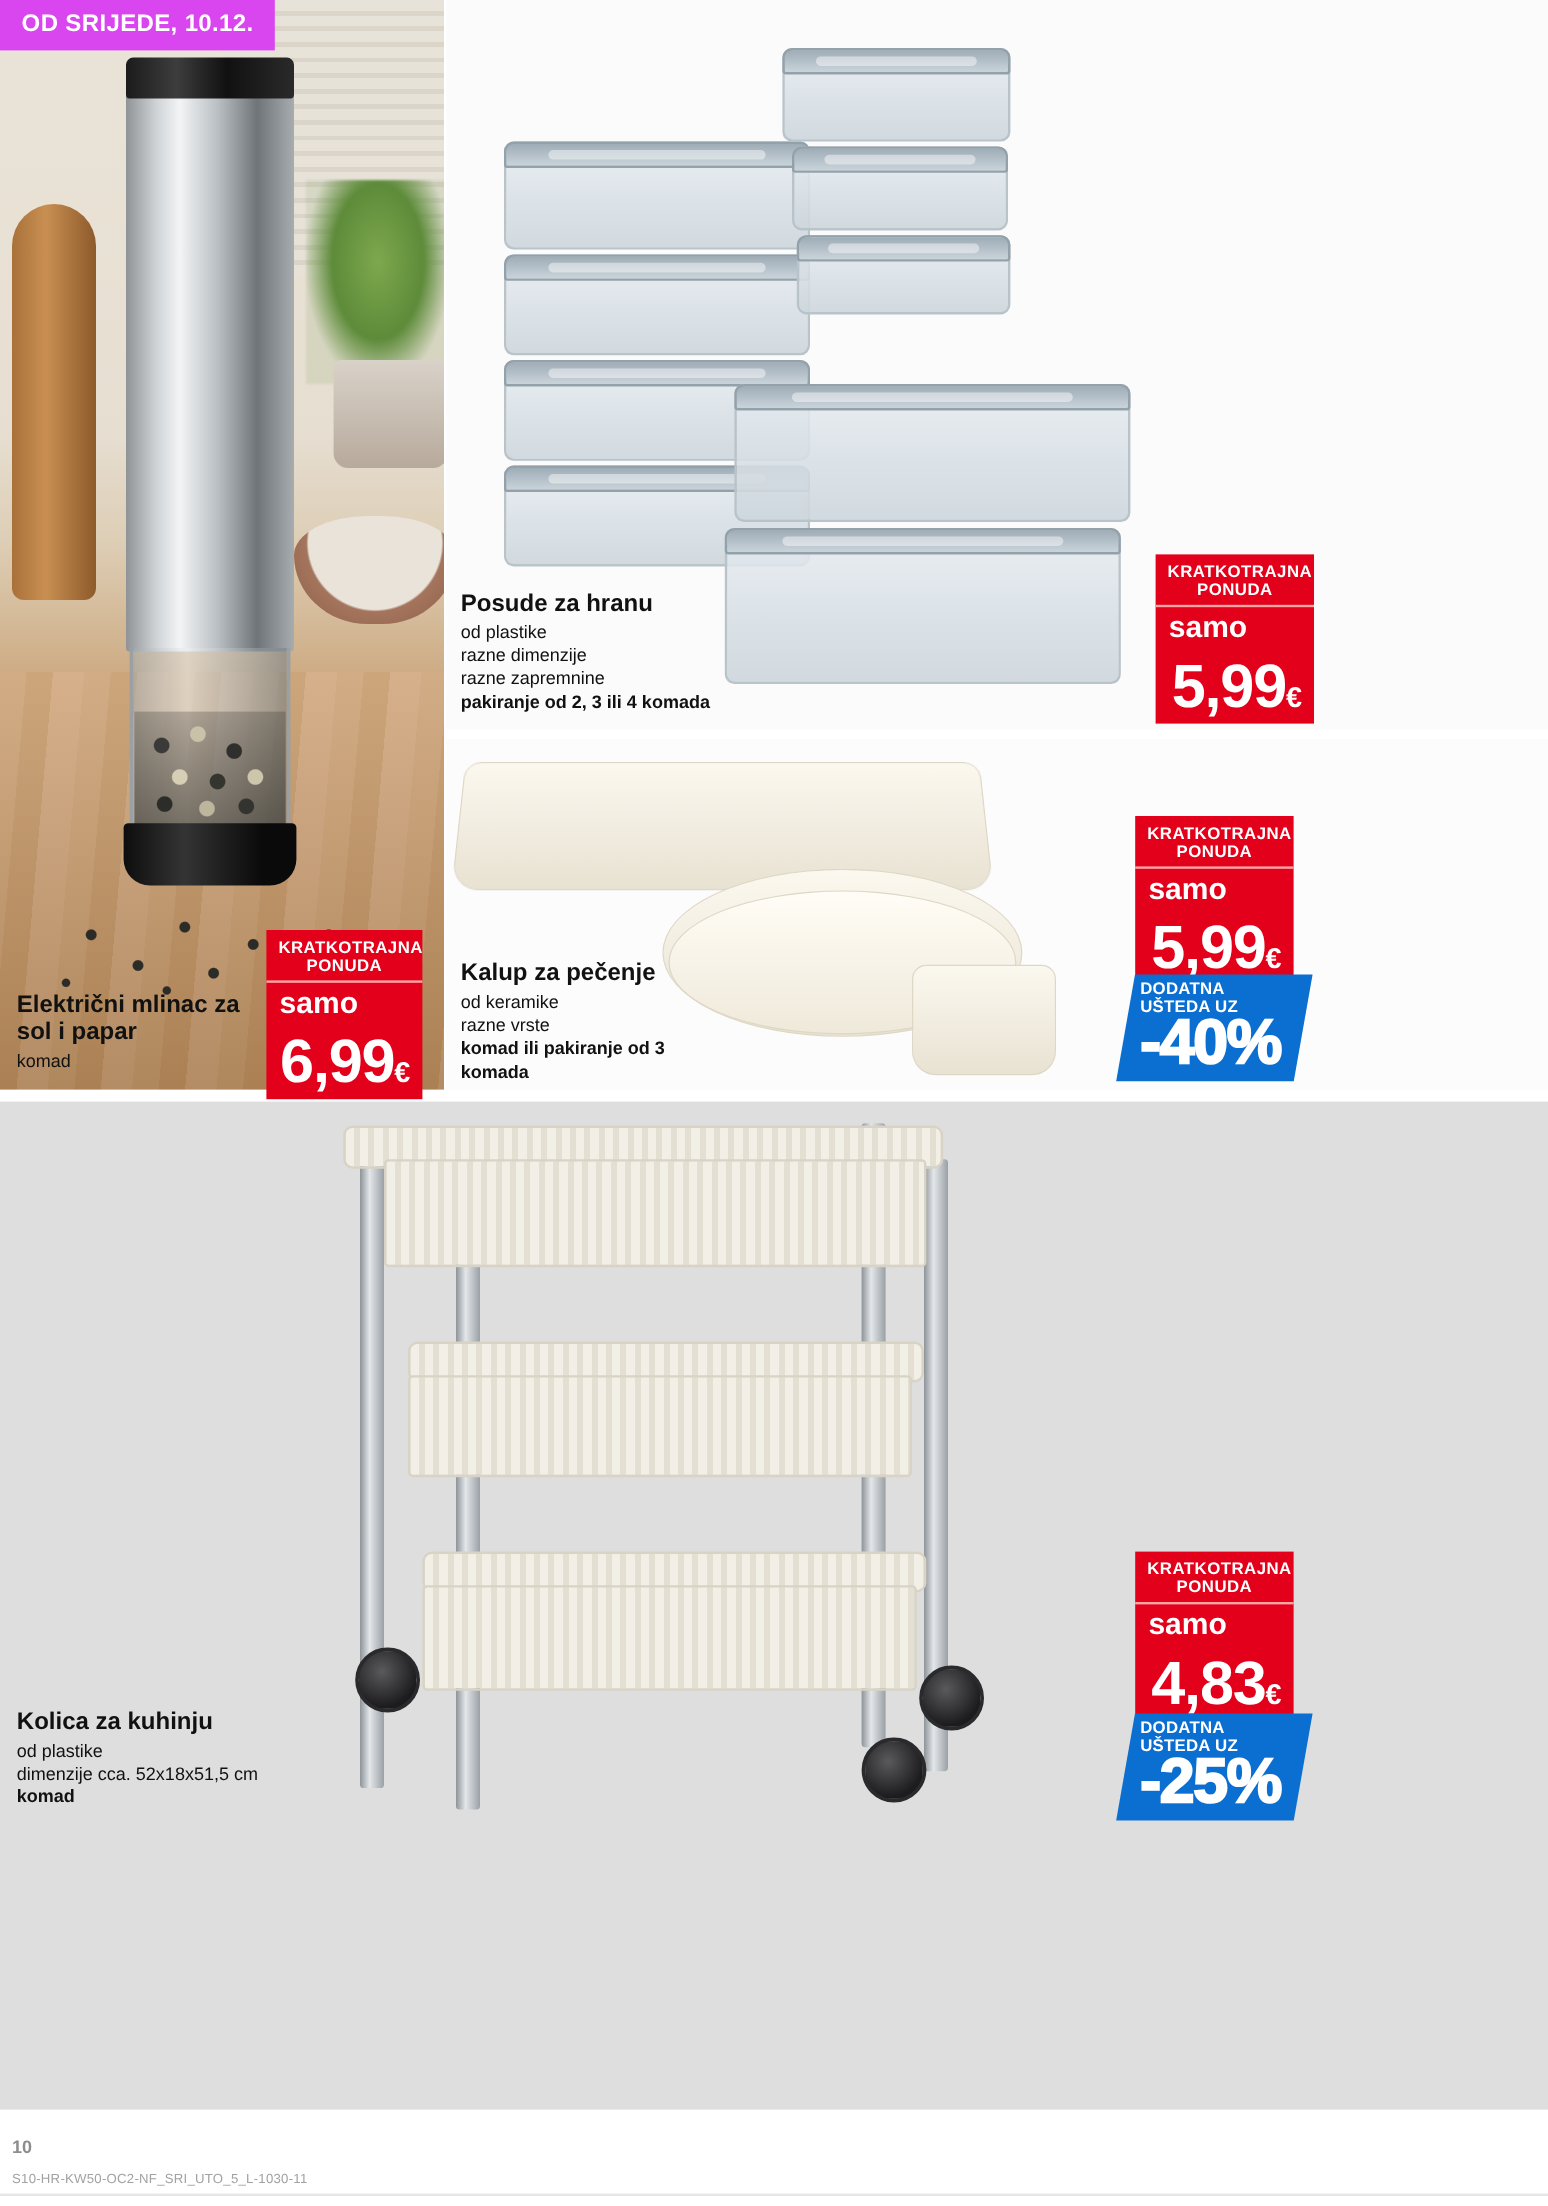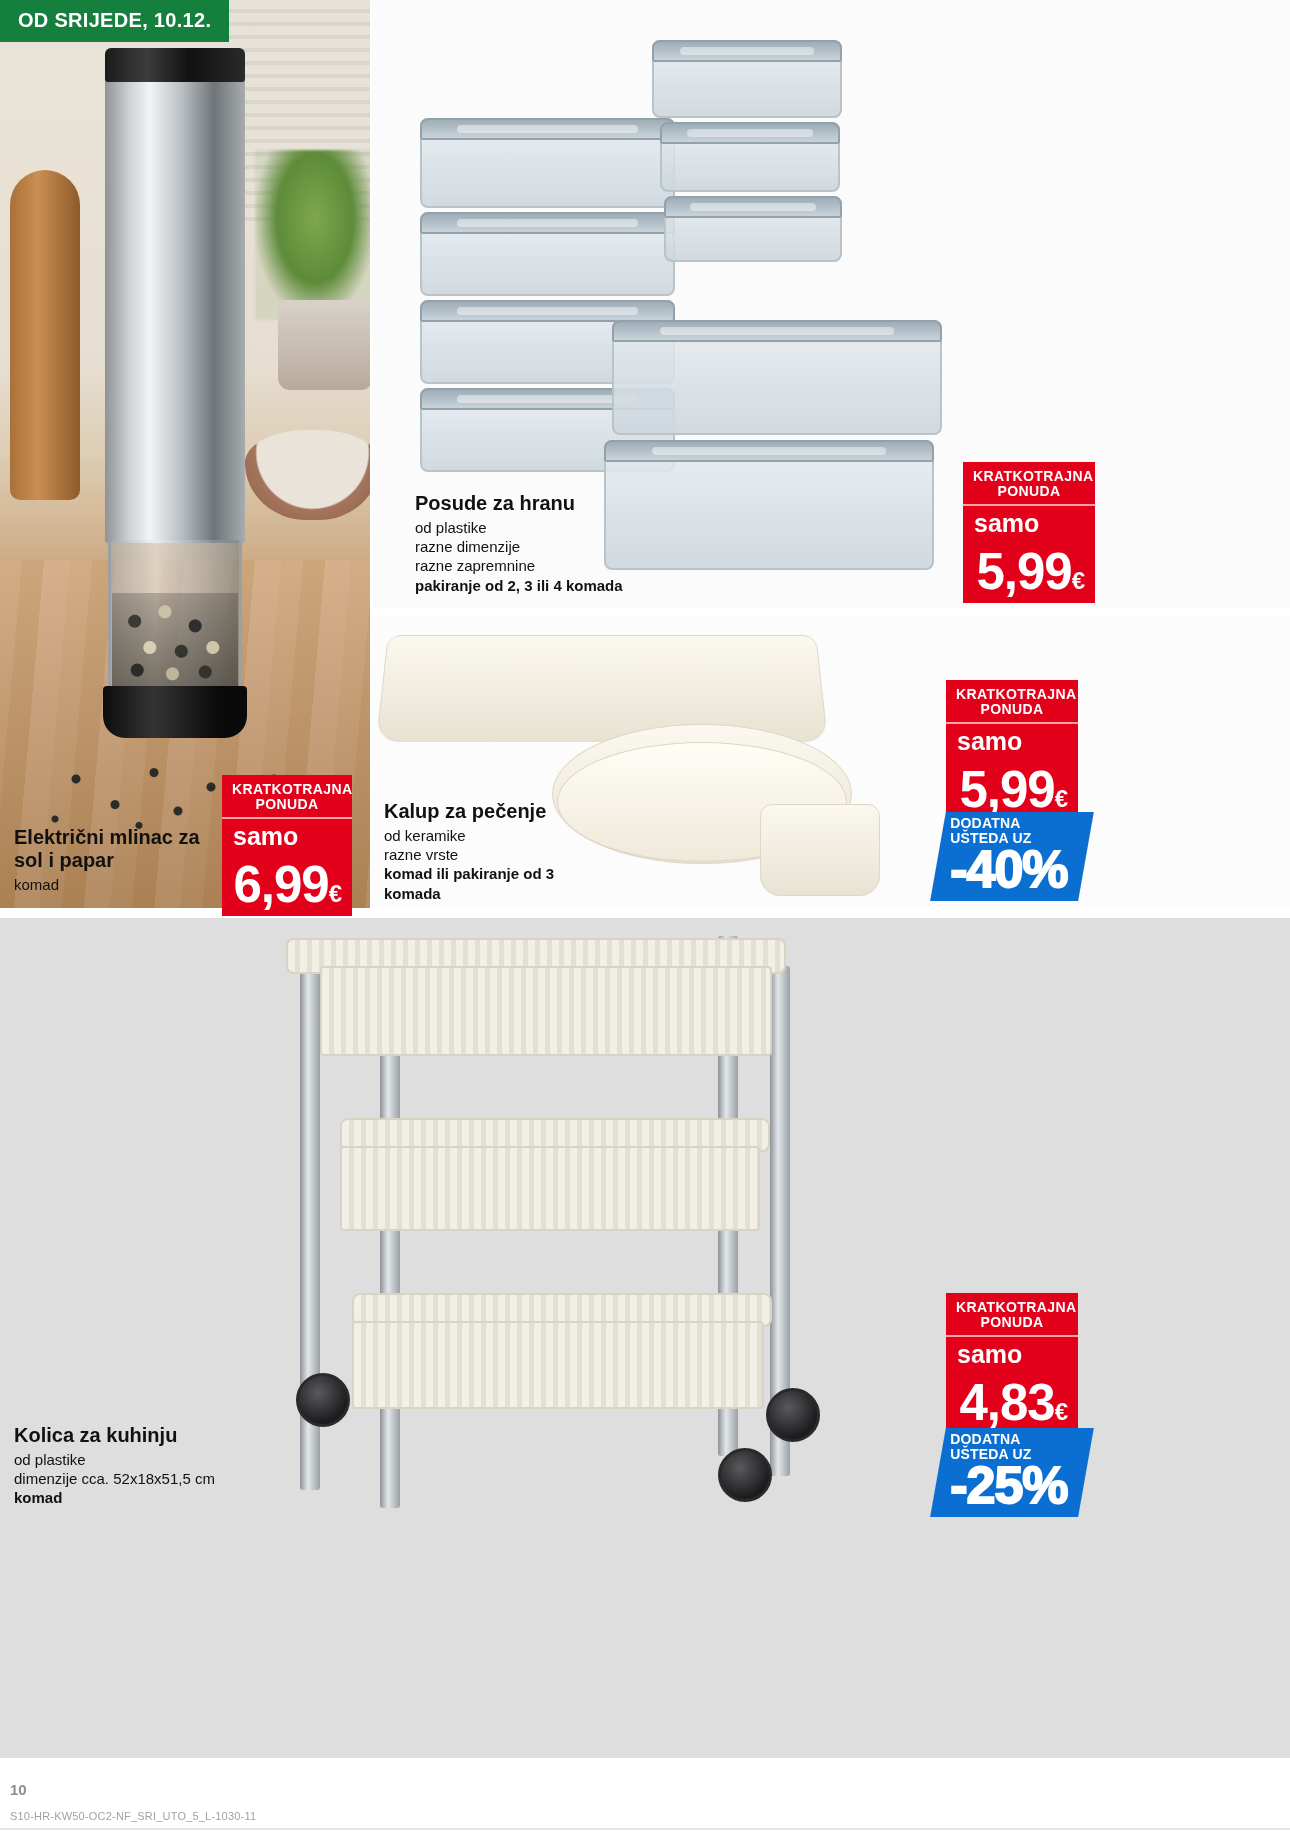--- a/index.html
+++ b/index.html
@@ -7,21 +7,21 @@
     width: 1290px; height: 1838px;
     background: #ffffff;
     font-family: "Liberation Sans", sans-serif;
     overflow: hidden;
   }
   .page { position: relative; width: 1290px; height: 1838px; background:#fff; }
 
   
   .date-banner {
     position: absolute; left: 0; top: 0;
-    background: #15803d; color: #fff;
+    background: #d946ef; color: #fff;
     font-weight: bold; font-size: 20px;
     letter-spacing: .3px;
     padding: 9px 18px 10px 18px;
     z-index: 40;
   }
 
   
   .price-tag {
     position: absolute;
     background: #e2001a; color: #fff;
@@ -285,21 +285,21 @@
     <div class="cart-wheel" style="left:296px; top:455px;"></div>
     <div class="cart-wheel" style="left:766px; top:470px;"></div>
     <div class="cart-wheel" style="left:718px; top:530px;"></div>
   </div>
 
   <div class="copy" style="left:14px; top:826px; width:210px;">
     <div class="title">Električni mlinac za sol i papar</div>
     <div class="line">komad</div>
   </div>
 
-  <div class="copy" style="left:384px; top:492px; width:330px;margin-left:31px;">
+  <div class="copy" style="left:384px; top:492px; width:330px;">
     <div class="title">Posude za hranu</div>
     <div class="line">od plastike</div>
     <div class="line">razne dimenzije</div>
     <div class="line">razne zapremnine</div>
     <div class="line b">pakiranje od 2, 3 ili 4 komada</div>
   </div>
 
   <div class="copy" style="left:384px; top:800px; width:210px;">
     <div class="title">Kalup za pečenje</div>
     <div class="line">od keramike</div>

